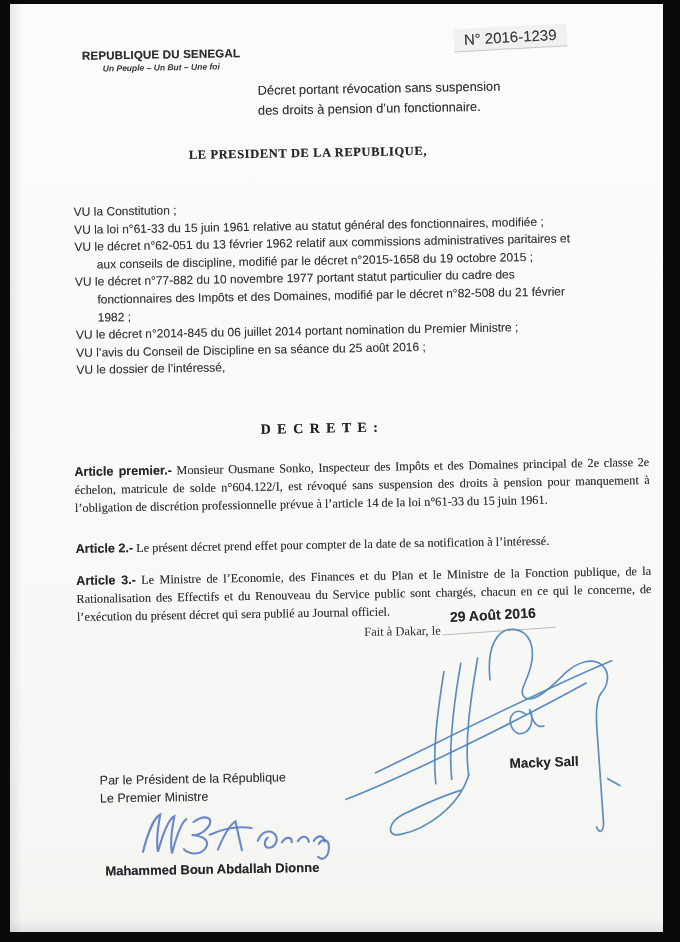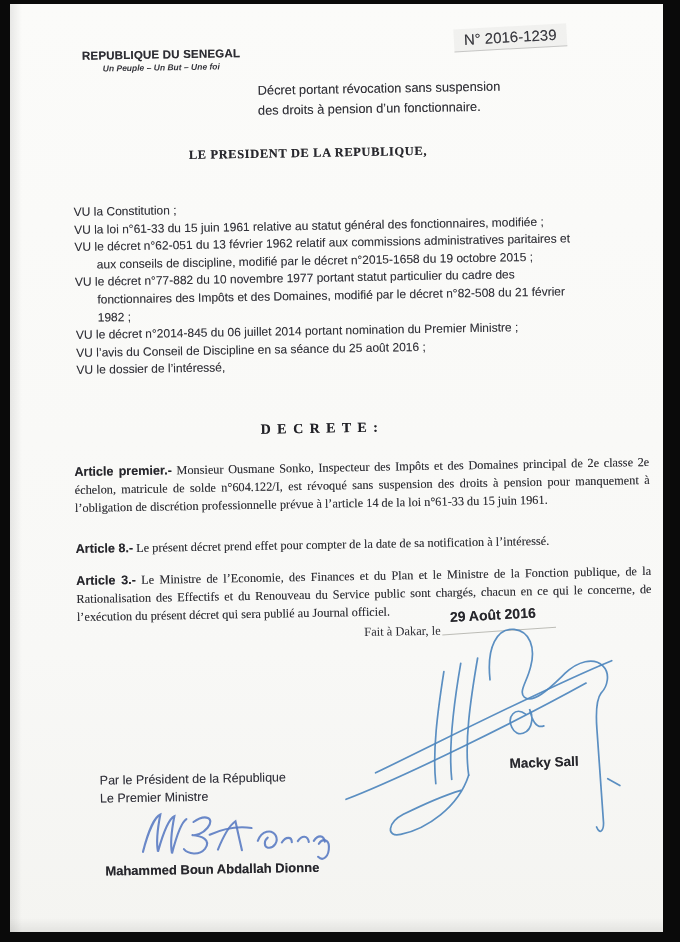--- a/index.html
+++ b/index.html
@@ -149,21 +149,21 @@
     </div>
 
     <div class="enact">D E C R E T E :</div>
 
     <p class="article article-1">
       <span class="art-label">Article premier.-</span>
       <span class="art-text">Monsieur Ousmane Sonko, Inspecteur des Impôts et des Domaines principal de 2e classe 2e échelon, matricule de solde n°604.122/I, est révoqué sans suspension des droits à pension pour manquement à l’obligation de discrétion professionnelle prévue à l’article 14 de la loi n°61-33 du 15 juin 1961.</span>
     </p>
 
     <p class="article article-2">
-      <span class="art-label">Article 8.-</span>
+      <span class="art-label">Article 2.-</span>
       <span class="art-text">Le présent décret prend effet pour compter de la date de sa notification à l’intéressé.</span>
     </p>
 
     <p class="article article-3">
       <span class="art-label">Article 3.-</span>
       <span class="art-text">Le Ministre de l’Economie, des Finances et du Plan et le Ministre de la Fonction publique, de la Rationalisation des Effectifs et du Renouveau du Service public sont chargés, chacun en ce qui le concerne, de l’exécution du présent décret qui sera publié au Journal officiel.</span>
     </p>
 
     <div class="fait">Fait à Dakar, le</div>
     <div class="sig-date">29 Août 2016</div>

